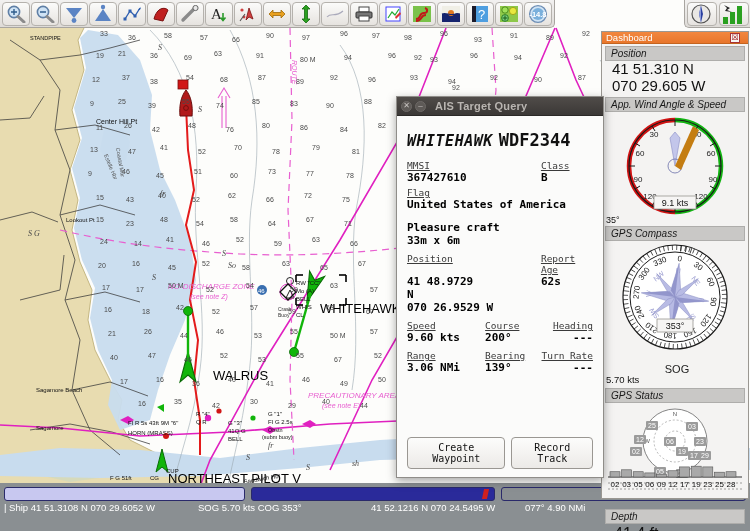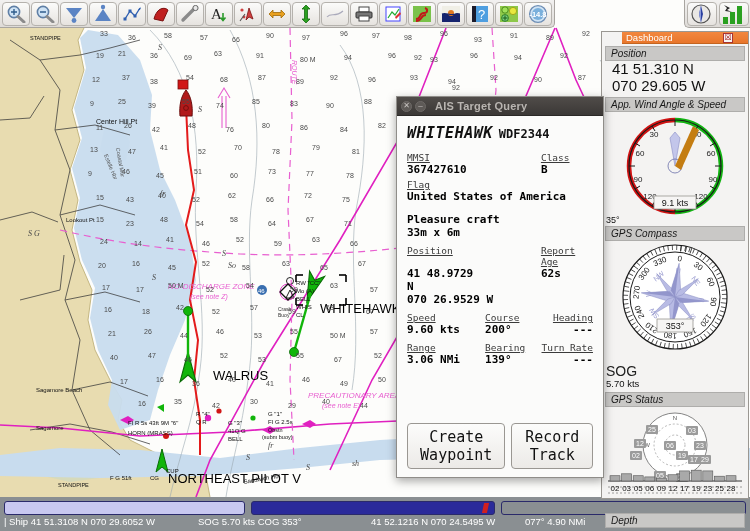--- a/index.html
+++ b/index.html
@@ -59,71 +59,71 @@
   }
   #ais-title-text {
     color: #b9b5b1; font-size: 11px; font-weight: bold; margin-left: 6px;
     letter-spacing: .2px;
   }
   #ais-body {
     flex: 1; background: #fbfbfa; padding: 8px 10px 2px 10px;
     font-family: "DejaVu Sans Mono", monospace; color: #111; overflow: hidden;
   }
   .vname { font-size: 15px; font-weight: bold; font-style: italic; letter-spacing: .5px; }
-  .callsign { font-size: 12px; font-weight: bold; margin-left: 6px; }
+  .callsign { font-size: 17px; font-weight: bold; margin-left: 6px; margin-top: 6px; }
   .lbl { font-size: 9.5px; color: #3a3a3a; text-decoration: underline; }
   .val { font-size: 11px; font-weight: bold; color: #000; }
   .row { display: flex; width: 100%; }
   .c1 { width: 42%; } .c2 { width: 30%; } .c3 { width: 28%; text-align: left; }
   .c2b { width: 28%; } .c3b { width: 30%; text-align: right; }
   .gap6 { height: 6px; } .gap3 { height: 3px; } .gap10 { height: 10px; }
   #ais-foot { padding: 0 10px 8px 10px; background:#fbfbfa; }
   .btnrow { display: flex; gap: 6px; justify-content: center; }
   .dbtn {
-    font-family: "DejaVu Sans Mono", monospace; font-size: 15px;
+    font-family: "DejaVu Sans Mono", monospace; font-size: 10px;
     padding: 4px 6px; border: 1px solid #9a9792; border-radius: 4px;
     background: linear-gradient(180deg,#fcfcfb 0%,#eceae7 100%); color: #111;
   }
   #ok-btn {
     display: block; margin: 10px auto 0 auto; width: 76px; padding: 5px 0;
     border: 1px solid #d07a47; border-radius: 5px;
     background: linear-gradient(180deg,#f7b98e 0%,#ef9361 100%);
     color: #2b2b2b; font-family: "DejaVu Sans Mono", monospace;
     font-size: 11px; font-weight: bold; text-align: center;
   }
 
   
   #dash {
     position: absolute; right: 1px; top: 31px; width: 148px; height: 468px;
     background: #f4f3f2; border: 1px solid #9a9792; z-index: 55;
     display: flex; flex-direction: column;
   }
   #dash-title {
     height: 14px; background: linear-gradient(180deg,#f2873f 0%,#e8762b 100%);
     display: flex; align-items: center; justify-content: space-between;
-    padding: 0 15px 0 4px; border-bottom: 1px solid #c4641f; margin-left: 20px;
+    padding: 0 8px 0 4px; border-bottom: 1px solid #c4641f;
   }
   #dash-title span.t { font-size: 9.5px; color: #fff; font-weight: normal; }
   #dash-close {
     width: 10px; height: 10px; border: 1px solid #a33; background: #f6f5f4;
     color: #900; font-size: 8px; line-height: 8px; text-align: center;
   }
   .sect-hd {
     margin: 2px 3px 0 3px; background: #c9c8c6; border: 1px solid #aeadab;
     font-size: 10px; font-style: italic; color: #1a1a1a; padding: 1px 5px;
   }
   .bigval { font-size: 15px; color: #111; padding-left: 10px; line-height: 1.12; }
-  .smlbl { font-size: 14px; color: #222; padding-left: 4px; line-height: 1.15; }
+  .smlbl { font-size: 11px; color: #222; padding-left: 4px; line-height: 1.15; text-align: center; }
   .smval { font-size: 9.5px; color: #111; padding-left: 4px; line-height: 1.15; }
   .gbox { position: relative; }
   #depthval { font-size: 16px; color: #111; padding-left: 12px; padding-top: 1px; }
 
   
   #statusbar {
-    position: absolute; left: 0; bottom: 0; width: 750px; height: 34px;
+    position: absolute; left: 0; bottom: 0; width: 750px; height: 48px;
     background: #8a8f92; z-index: 45;
   }
   #sb-bars { display: flex; align-items: center; height: 18px; padding: 3px 4px 0 4px; gap: 6px; }
   .sbar { height: 14px; border: 1px solid #2a2a6a; border-radius: 3px; }
   #sb-text {
     position: relative; height: 15px; color: #ffffff; font-size: 9.5px;
   }
   #sb-text span { position: absolute; top: 1px; white-space: nowrap; }
 </style>
 </head>

